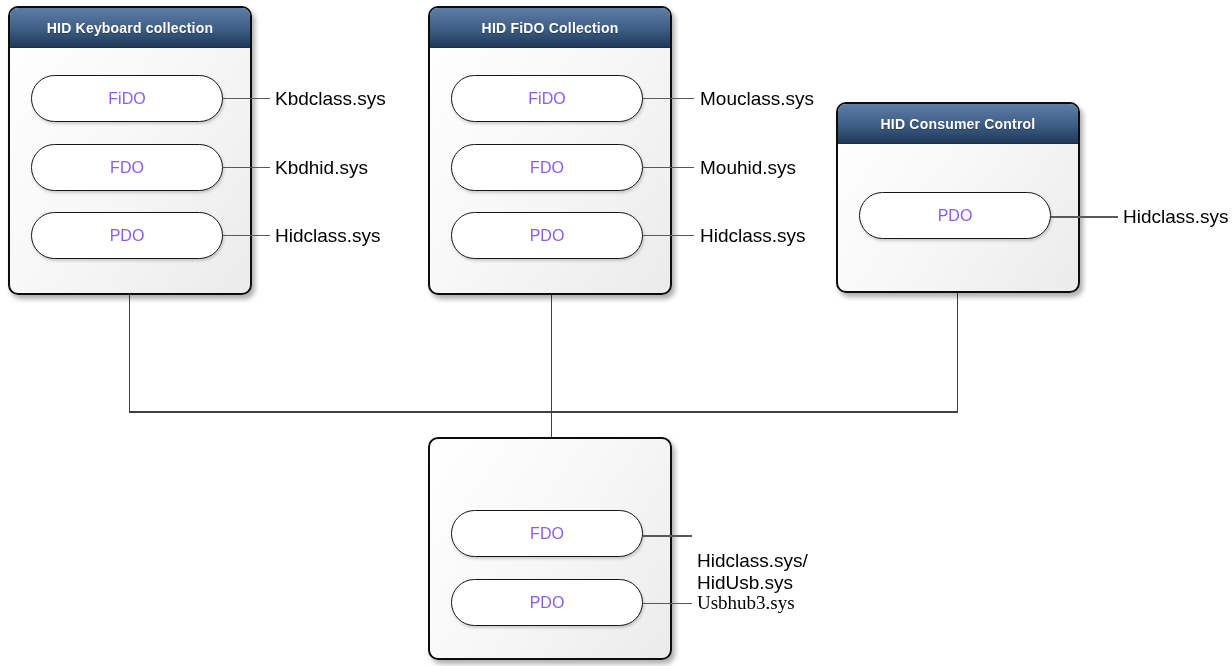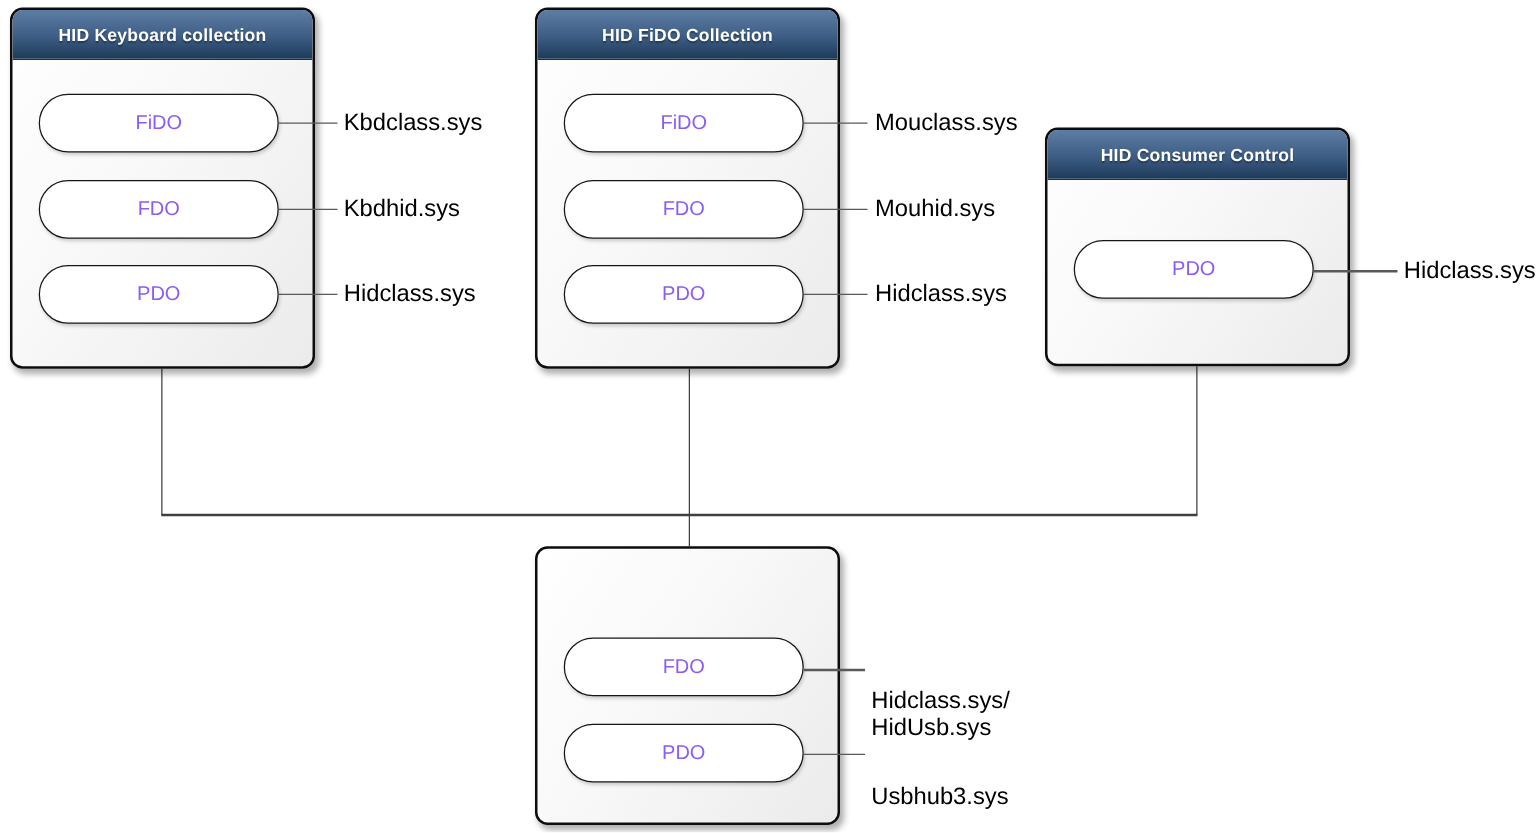--- a/index.html
+++ b/index.html
@@ -162,15 +162,15 @@
   <div class="driver" style="left:275px; top:236px;">Hidclass.sys</div>
 
   <div class="driver" style="left:700px; top:99px;">Mouclass.sys</div>
   <div class="driver" style="left:700px; top:168px;">Mouhid.sys</div>
   <div class="driver" style="left:700px; top:236px;">Hidclass.sys</div>
 
   <div class="driver" style="left:1123px; top:217px;">Hidclass.sys</div>
 
   <div class="driver" style="left:697px; top:572px;">Hidclass.sys/
 HidUsb.sys</div>
-  <div class="driver" style="left:697px; top:638px;">Usbhub3.sys</div>
+  <div class="driver" style="left:697px; top:603px;font-family:Liberation Serif, serif;">Usbhub3.sys</div>
 
 </div>
 
 </body></html>

